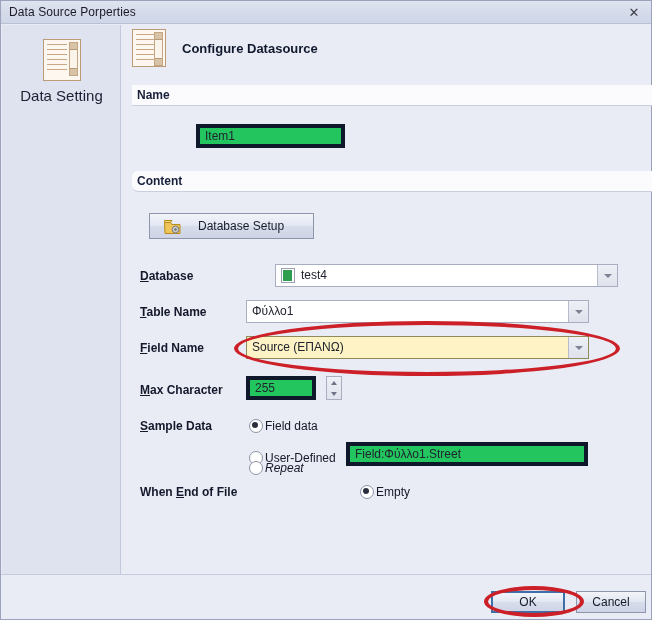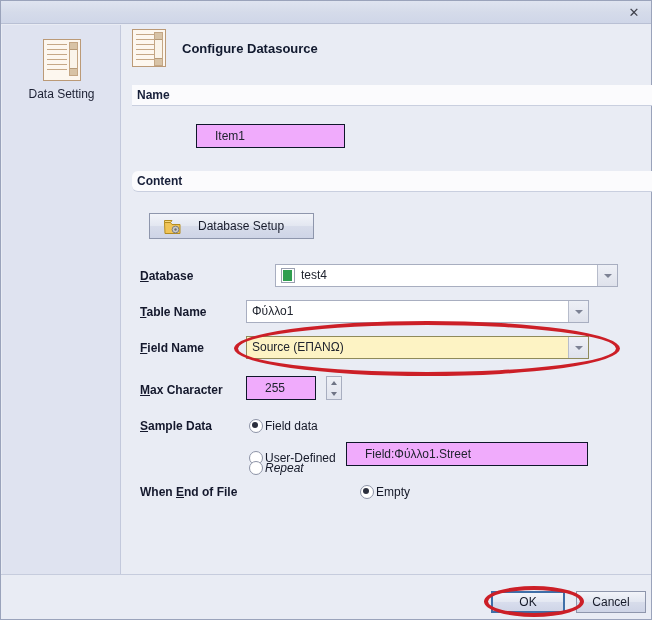--- a/index.html
+++ b/index.html
@@ -46,21 +46,21 @@
   }
   .side-item {
     position: absolute; left: 0; width: 119px;
     text-align: center;
     cursor: pointer;
   }
   #side-data-setting { top: 14px; }
   #side-advanced { top: 68px; }
   .side-label {
     display: block; margin-top: 2px;
-    font-size: 12px; color: #1c2033;
+    font-size: 15px; color: #1c2033;
   }
 
   
   .doc-icon {
     position: relative;
     display: inline-block;
     width: 34px; height: 38px;
     background: #fdf7ef;
     border: 1px solid #bb9a77;
   }
@@ -116,24 +116,24 @@
   
   .lbl {
     position: absolute;
     font-size: 12px; font-weight: bold; color: #14182c;
     white-space: nowrap;
   }
   .lbl u { text-decoration: underline; }
 
   .textbox {
     position: absolute;
-    background: #f0abfc;
-    border: 1px solid #0f172a;
+    background: #22c55e;
+    border: 4px solid #0f172a;
     font-size: 12px; color: #20242f;
-    padding: 3px 18px;
+    padding: 3px 5px;
     line-height: 15px;
   }
   .combo {
     position: absolute;
     background: #ffffff;
     border: 1px solid #a8aec0;
     font-size: 12px; color: #20242f;
     line-height: 20px;
     padding: 0 24px 0 5px;
     height: 23px;
@@ -250,20 +250,21 @@
   }
   #annot-field { left: 233px; top: 320px; width: 386px; height: 55px; }
   #annot-ok   { left: 483px; top: 585px; width: 100px; height: 31px; }
 </style>
 </head>
 <body>
 
 <div id="app">
 
   <div id="titlebar">
+    <span class="title-text">Data Source Porperties</span>
     <div id="close-btn">✕</div>
   </div>
 
   <div id="sidebar">
 
     <div class="side-item" id="side-data-setting">
       <span class="doc-icon big">
         <span class="lines">
             <i></i>
             <i></i>

